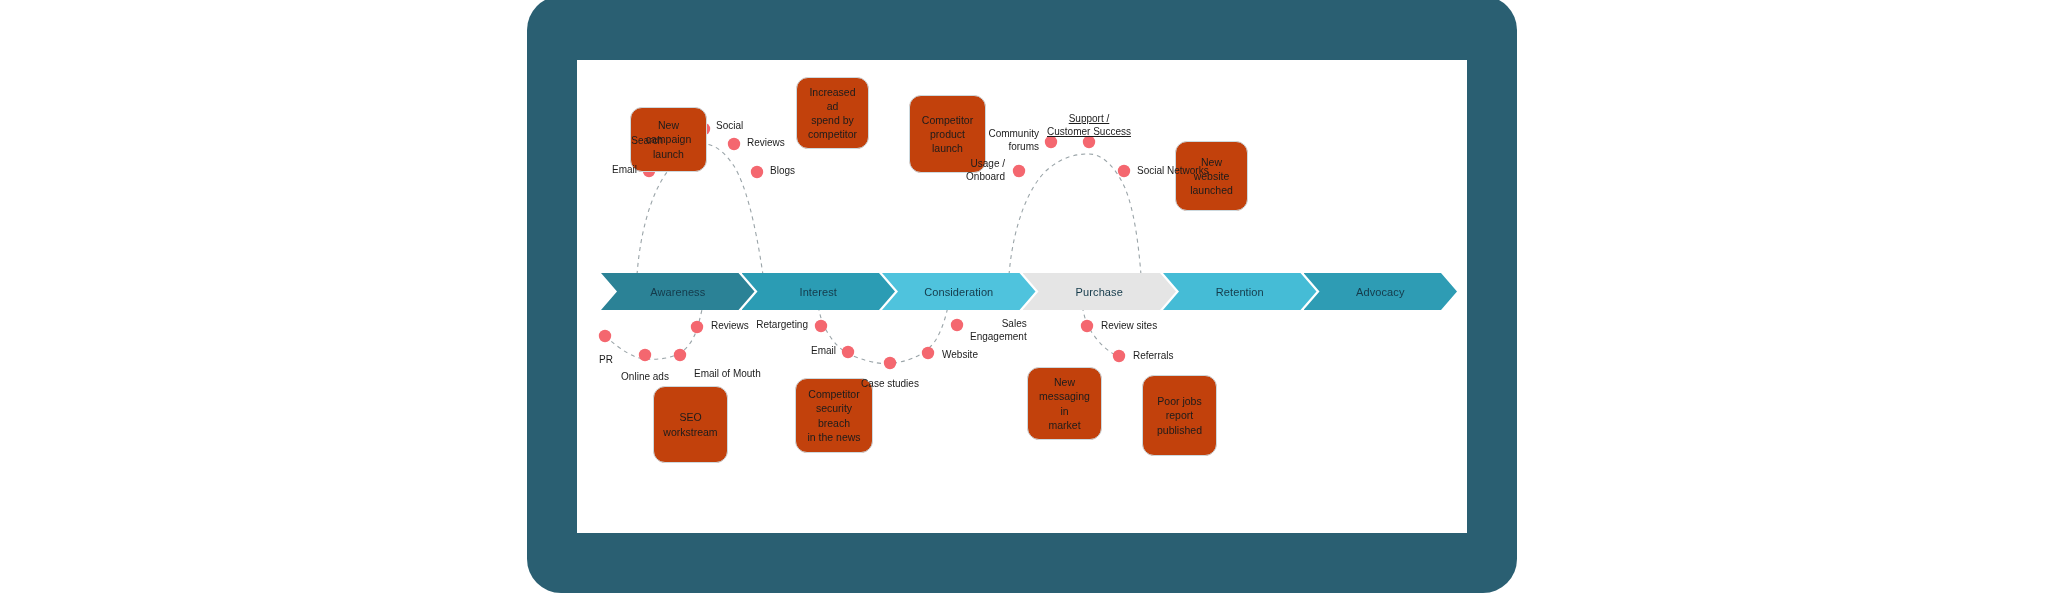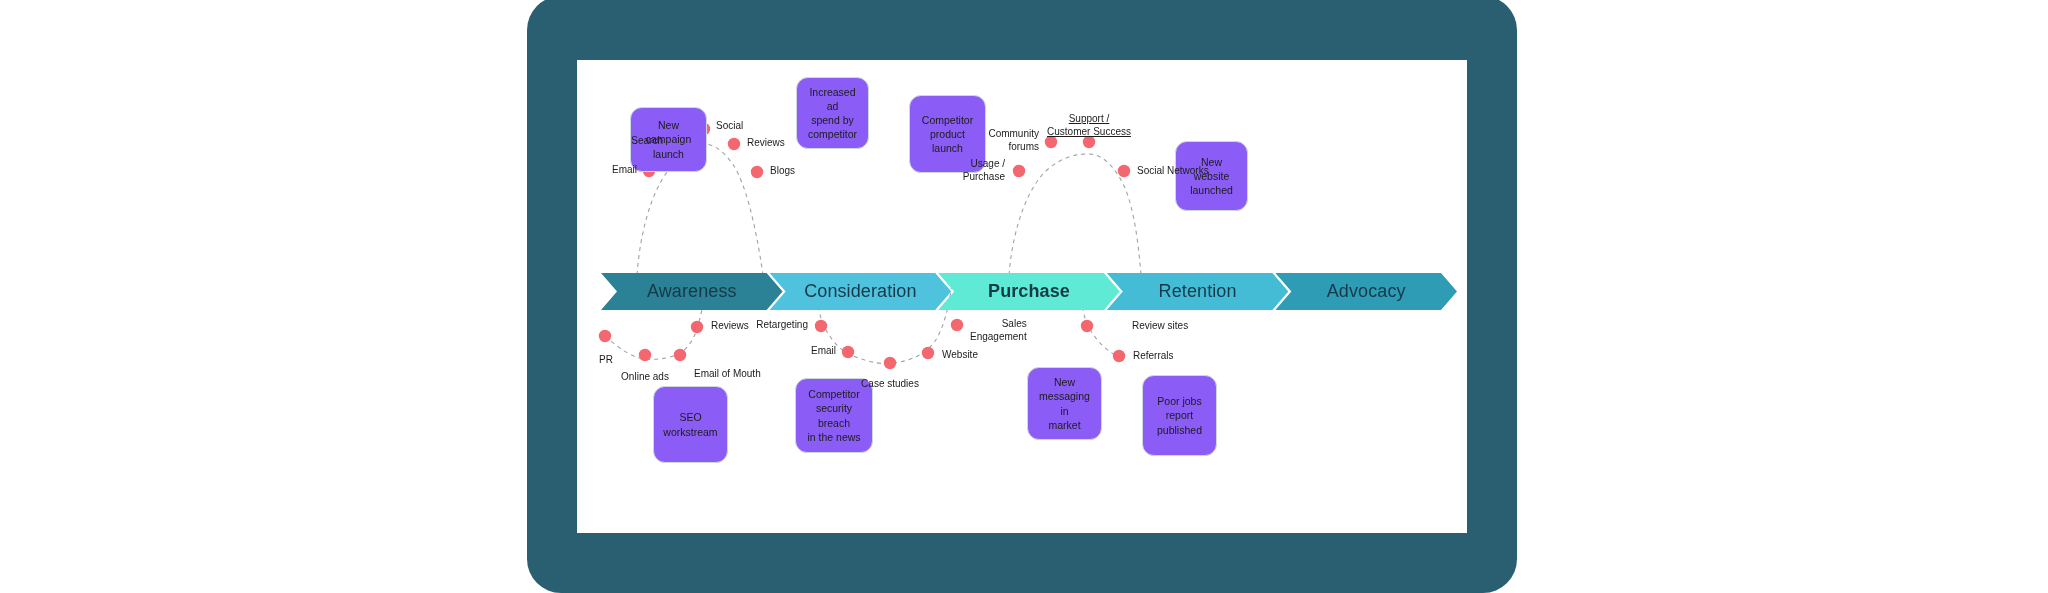--- a/index.html
+++ b/index.html
@@ -69,32 +69,32 @@
     display: flex;
     align-items: center;
     justify-content: center;
     margin-right: -13px;
     clip-path: polygon(0 0, calc(100% - 16px) 0, 100% 50%, calc(100% - 16px) 100%, 0 100%, 16px 50%);
   }
   .chev:first-child {
     clip-path: polygon(0 0, calc(100% - 16px) 0, 100% 50%, calc(100% - 16px) 100%, 0 100%, 16px 50%);
   }
   .chev-label {
-    font-size: 18px;
+    font-size: 11px;
     color: #143a4a;
     white-space: nowrap;
     letter-spacing: .1px;
   }
 
   
   .note {
     position: absolute;
     border: 1px solid #cdd9de;
     border-radius: 12px;
-    background: #8b5cf6;
+    background: #c2410c;
     box-sizing: border-box;
     display: flex;
     align-items: center;
     justify-content: center;
     text-align: center;
     padding: 0 6px;
   }
   .note-text {
     font-size: 10.5px;
     line-height: 1.35;
@@ -160,24 +160,27 @@
           <circle cx="380" cy="265" r="6.2" fill="#f4676f"></circle>
           <circle cx="510" cy="266" r="6.2" fill="#f4676f"></circle>
           <circle cx="542" cy="296" r="6.2" fill="#f4676f"></circle>
         </g>
     </svg>
 
     <div id="funnel">
         <div class="chev" style="background: rgb(43, 130, 150); z-index: 20;">
           <span class="chev-label">Awareness</span>
         </div>
+        <div class="chev" style="background: rgb(43, 156, 180); z-index: 19;">
+          <span class="chev-label">Interest</span>
+        </div>
         <div class="chev" style="background: rgb(79, 195, 221); z-index: 18;">
           <span class="chev-label">Consideration</span>
         </div>
-        <div class="chev" style="background: #5eead4; z-index: 17; font-weight: bold;">
+        <div class="chev" style="background: #e5e5e5; z-index: 17;">
           <span class="chev-label">Purchase</span>
         </div>
         <div class="chev" style="background: rgb(69, 188, 214); z-index: 16;">
           <span class="chev-label">Retention</span>
         </div>
         <div class="chev" style="background: rgb(46, 156, 180); z-index: 15;">
           <span class="chev-label">Advocacy</span>
         </div>
       </div>
 
@@ -218,34 +221,34 @@
 published</span>
         </div>
       </div>
     <div id="labels-layer">
         <div class="tp-label r" style="top: 104px; color: rgb(28, 28, 28); right: 830px;">Email</div>
         <div class="tp-label r" style="top: 75px; color: rgb(28, 28, 28); right: 804px;">Search</div>
         <div class="tp-label l" style="top: 60px; color: rgb(28, 28, 28); left: 139px;">Social</div>
         <div class="tp-label l" style="top: 77px; color: rgb(28, 28, 28); left: 170px;">Reviews</div>
         <div class="tp-label l" style="top: 105px; color: rgb(28, 28, 28); left: 193px;">Blogs</div>
         <div class="tp-label r" style="top: 98px; color: rgb(28, 28, 28); right: 462px;">Usage /
-Purchase</div>
+Onboard</div>
         <div class="tp-label r" style="top: 68px; color: rgb(28, 28, 28); right: 428px;">Community
 forums</div>
         <div class="tp-label c" style="top: 53px; color: rgb(28, 28, 28); left: 452px; width: 120px; text-decoration: underline;">Support /
 Customer Success</div>
         <div class="tp-label l" style="top: 105px; color: rgb(28, 28, 28); left: 560px;">Social Networks</div>
         <div class="tp-label l" style="top: 294px; color: rgb(28, 28, 28); left: 22px;">PR</div>
         <div class="tp-label c" style="top: 311px; color: rgb(28, 28, 28); left: 8px; width: 120px;">Online ads</div>
         <div class="tp-label l" style="top: 308px; color: rgb(28, 28, 28); left: 117px;">Email of Mouth</div>
         <div class="tp-label l" style="top: 260px; color: rgb(28, 28, 28); left: 134px;">Reviews</div>
         <div class="tp-label r" style="top: 259px; color: rgb(28, 28, 28); right: 659px;">Retargeting</div>
         <div class="tp-label r" style="top: 285px; color: rgb(28, 28, 28); right: 631px;">Email</div>
         <div class="tp-label c" style="top: 318px; color: rgb(28, 28, 28); left: 253px; width: 120px;">Case studies</div>
         <div class="tp-label l" style="top: 289px; color: rgb(28, 28, 28); left: 365px;">Website</div>
         <div class="tp-label l" style="top: 258px; color: rgb(28, 28, 28); left: 393px; text-align: right;">Sales
 Engagement</div>
-        <div class="tp-label l" style="top: 260px; color: rgb(28, 28, 28); left: 524px; margin-left: 31px;">Review sites</div>
+        <div class="tp-label l" style="top: 260px; color: rgb(28, 28, 28); left: 524px;">Review sites</div>
         <div class="tp-label l" style="top: 290px; color: rgb(28, 28, 28); left: 556px;">Referrals</div>
       </div>
 
   </div>
 </div>
 
 </body></html>

